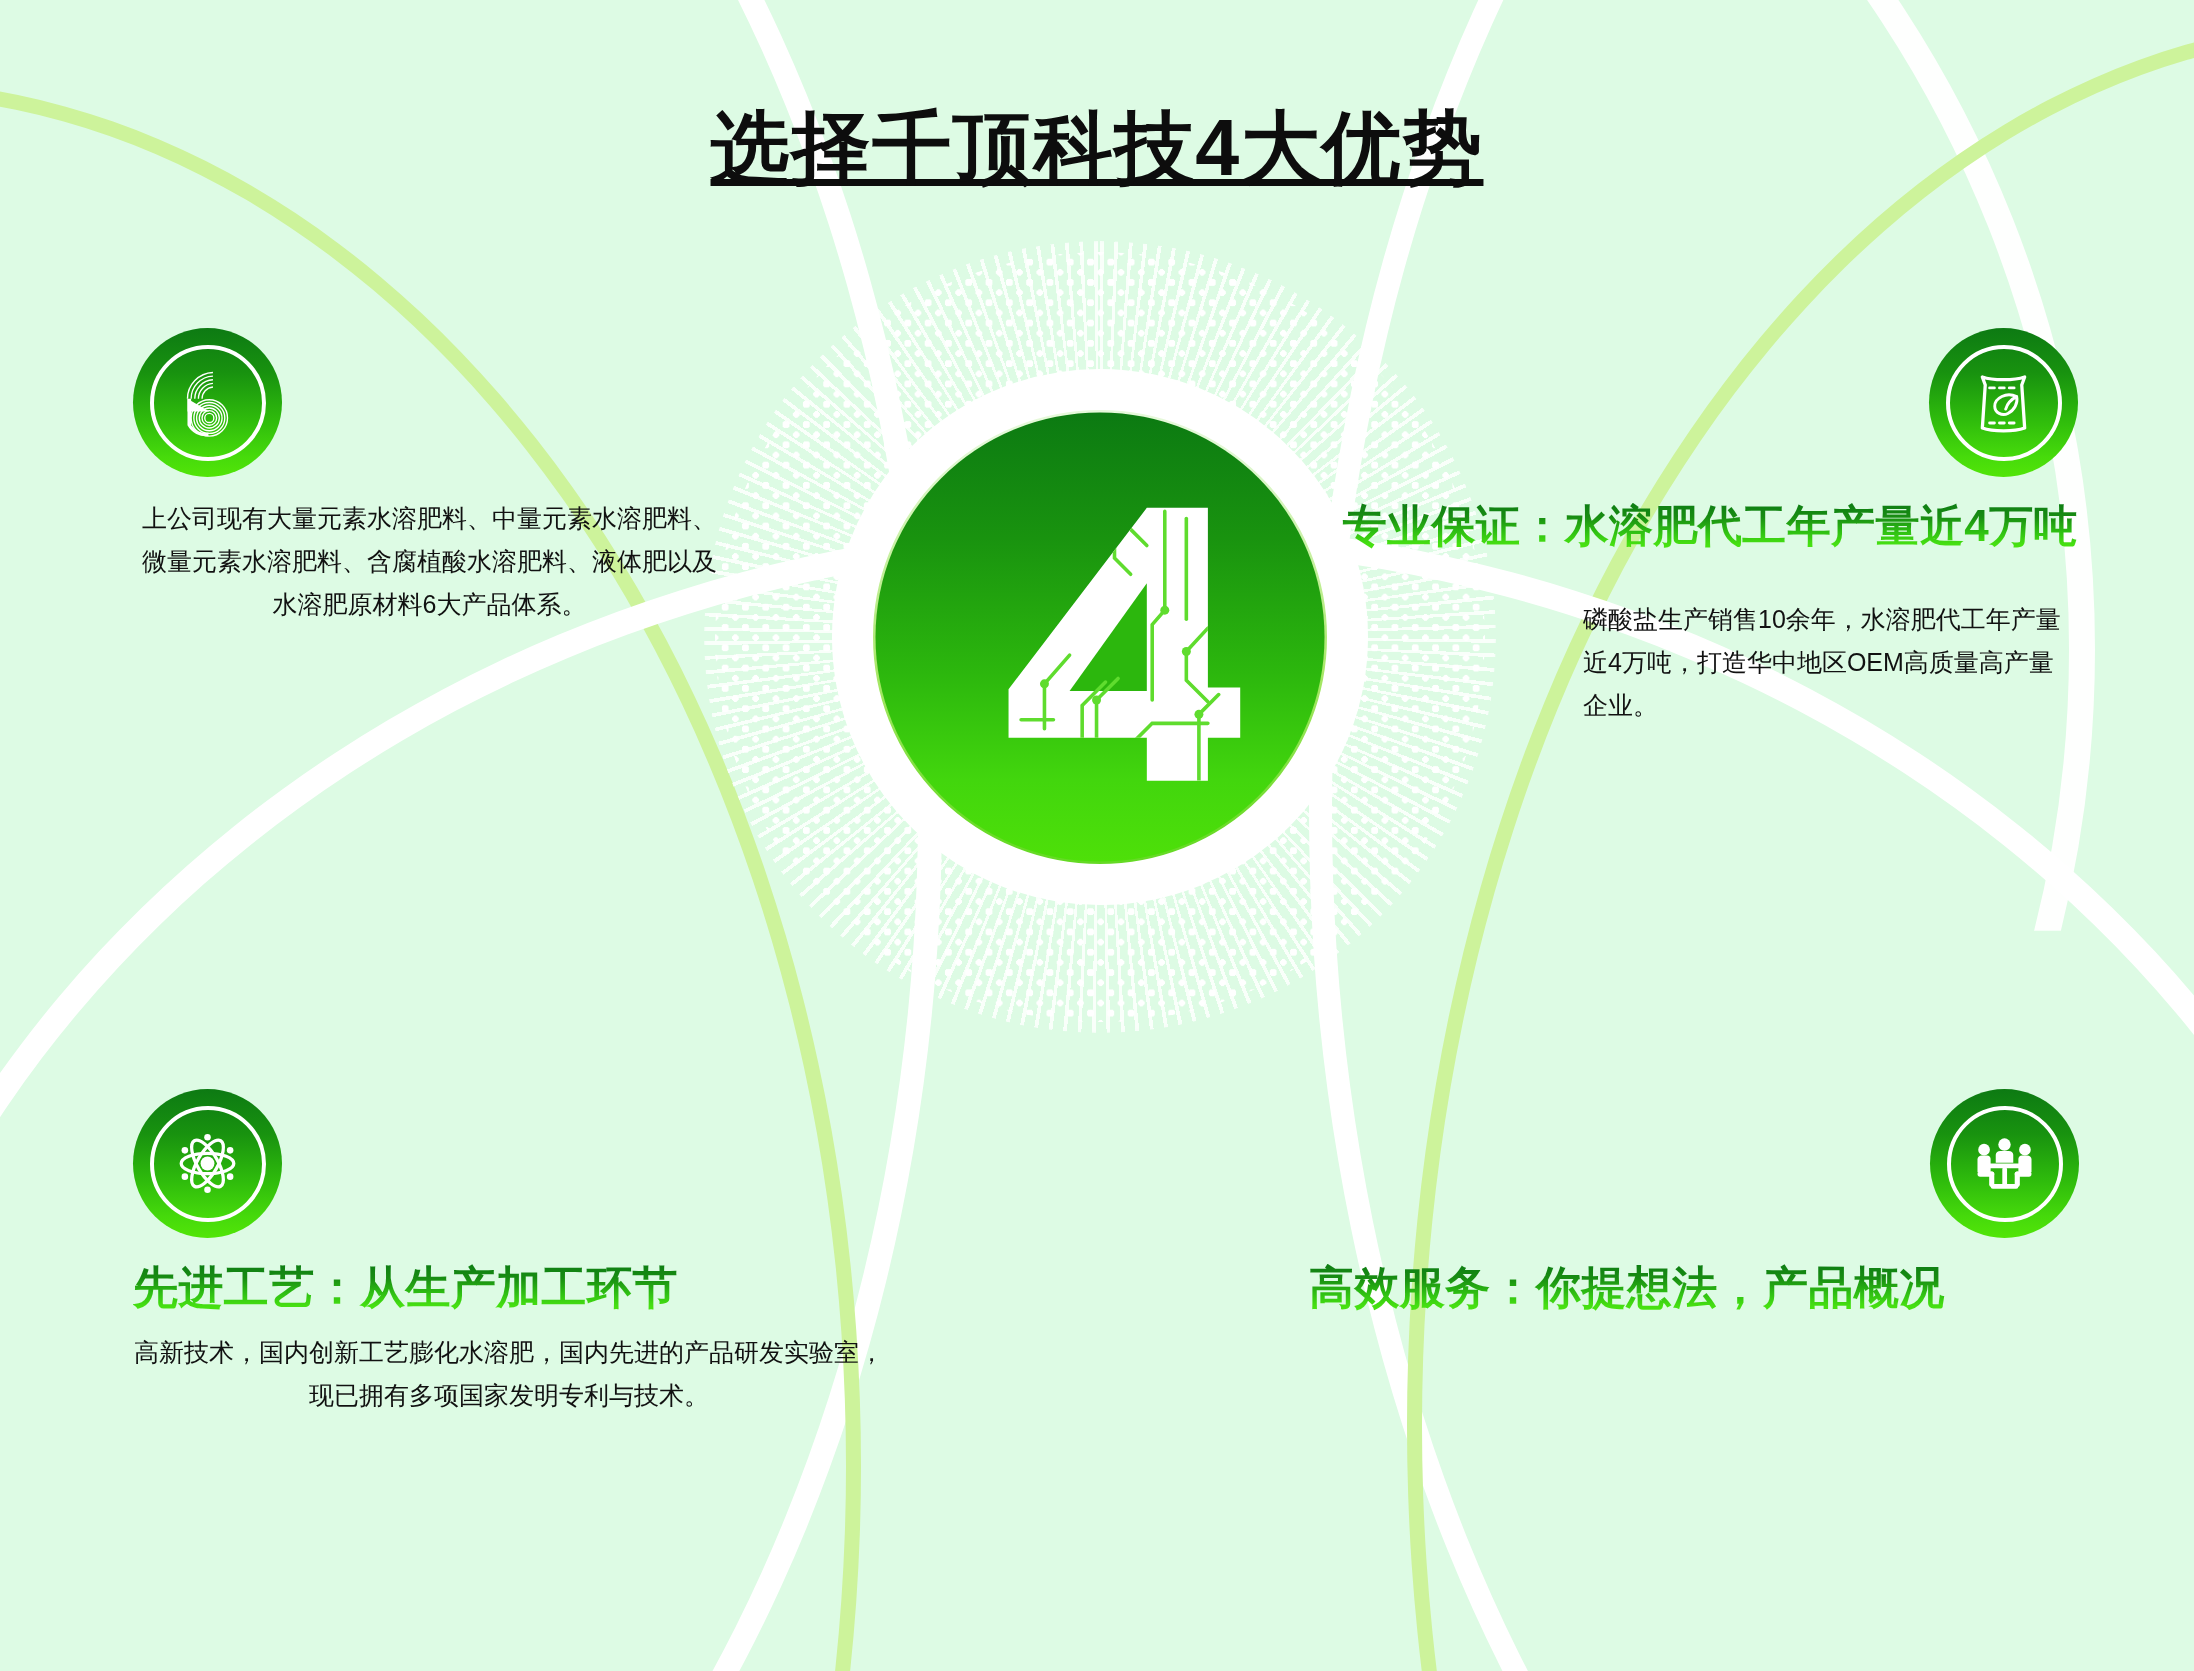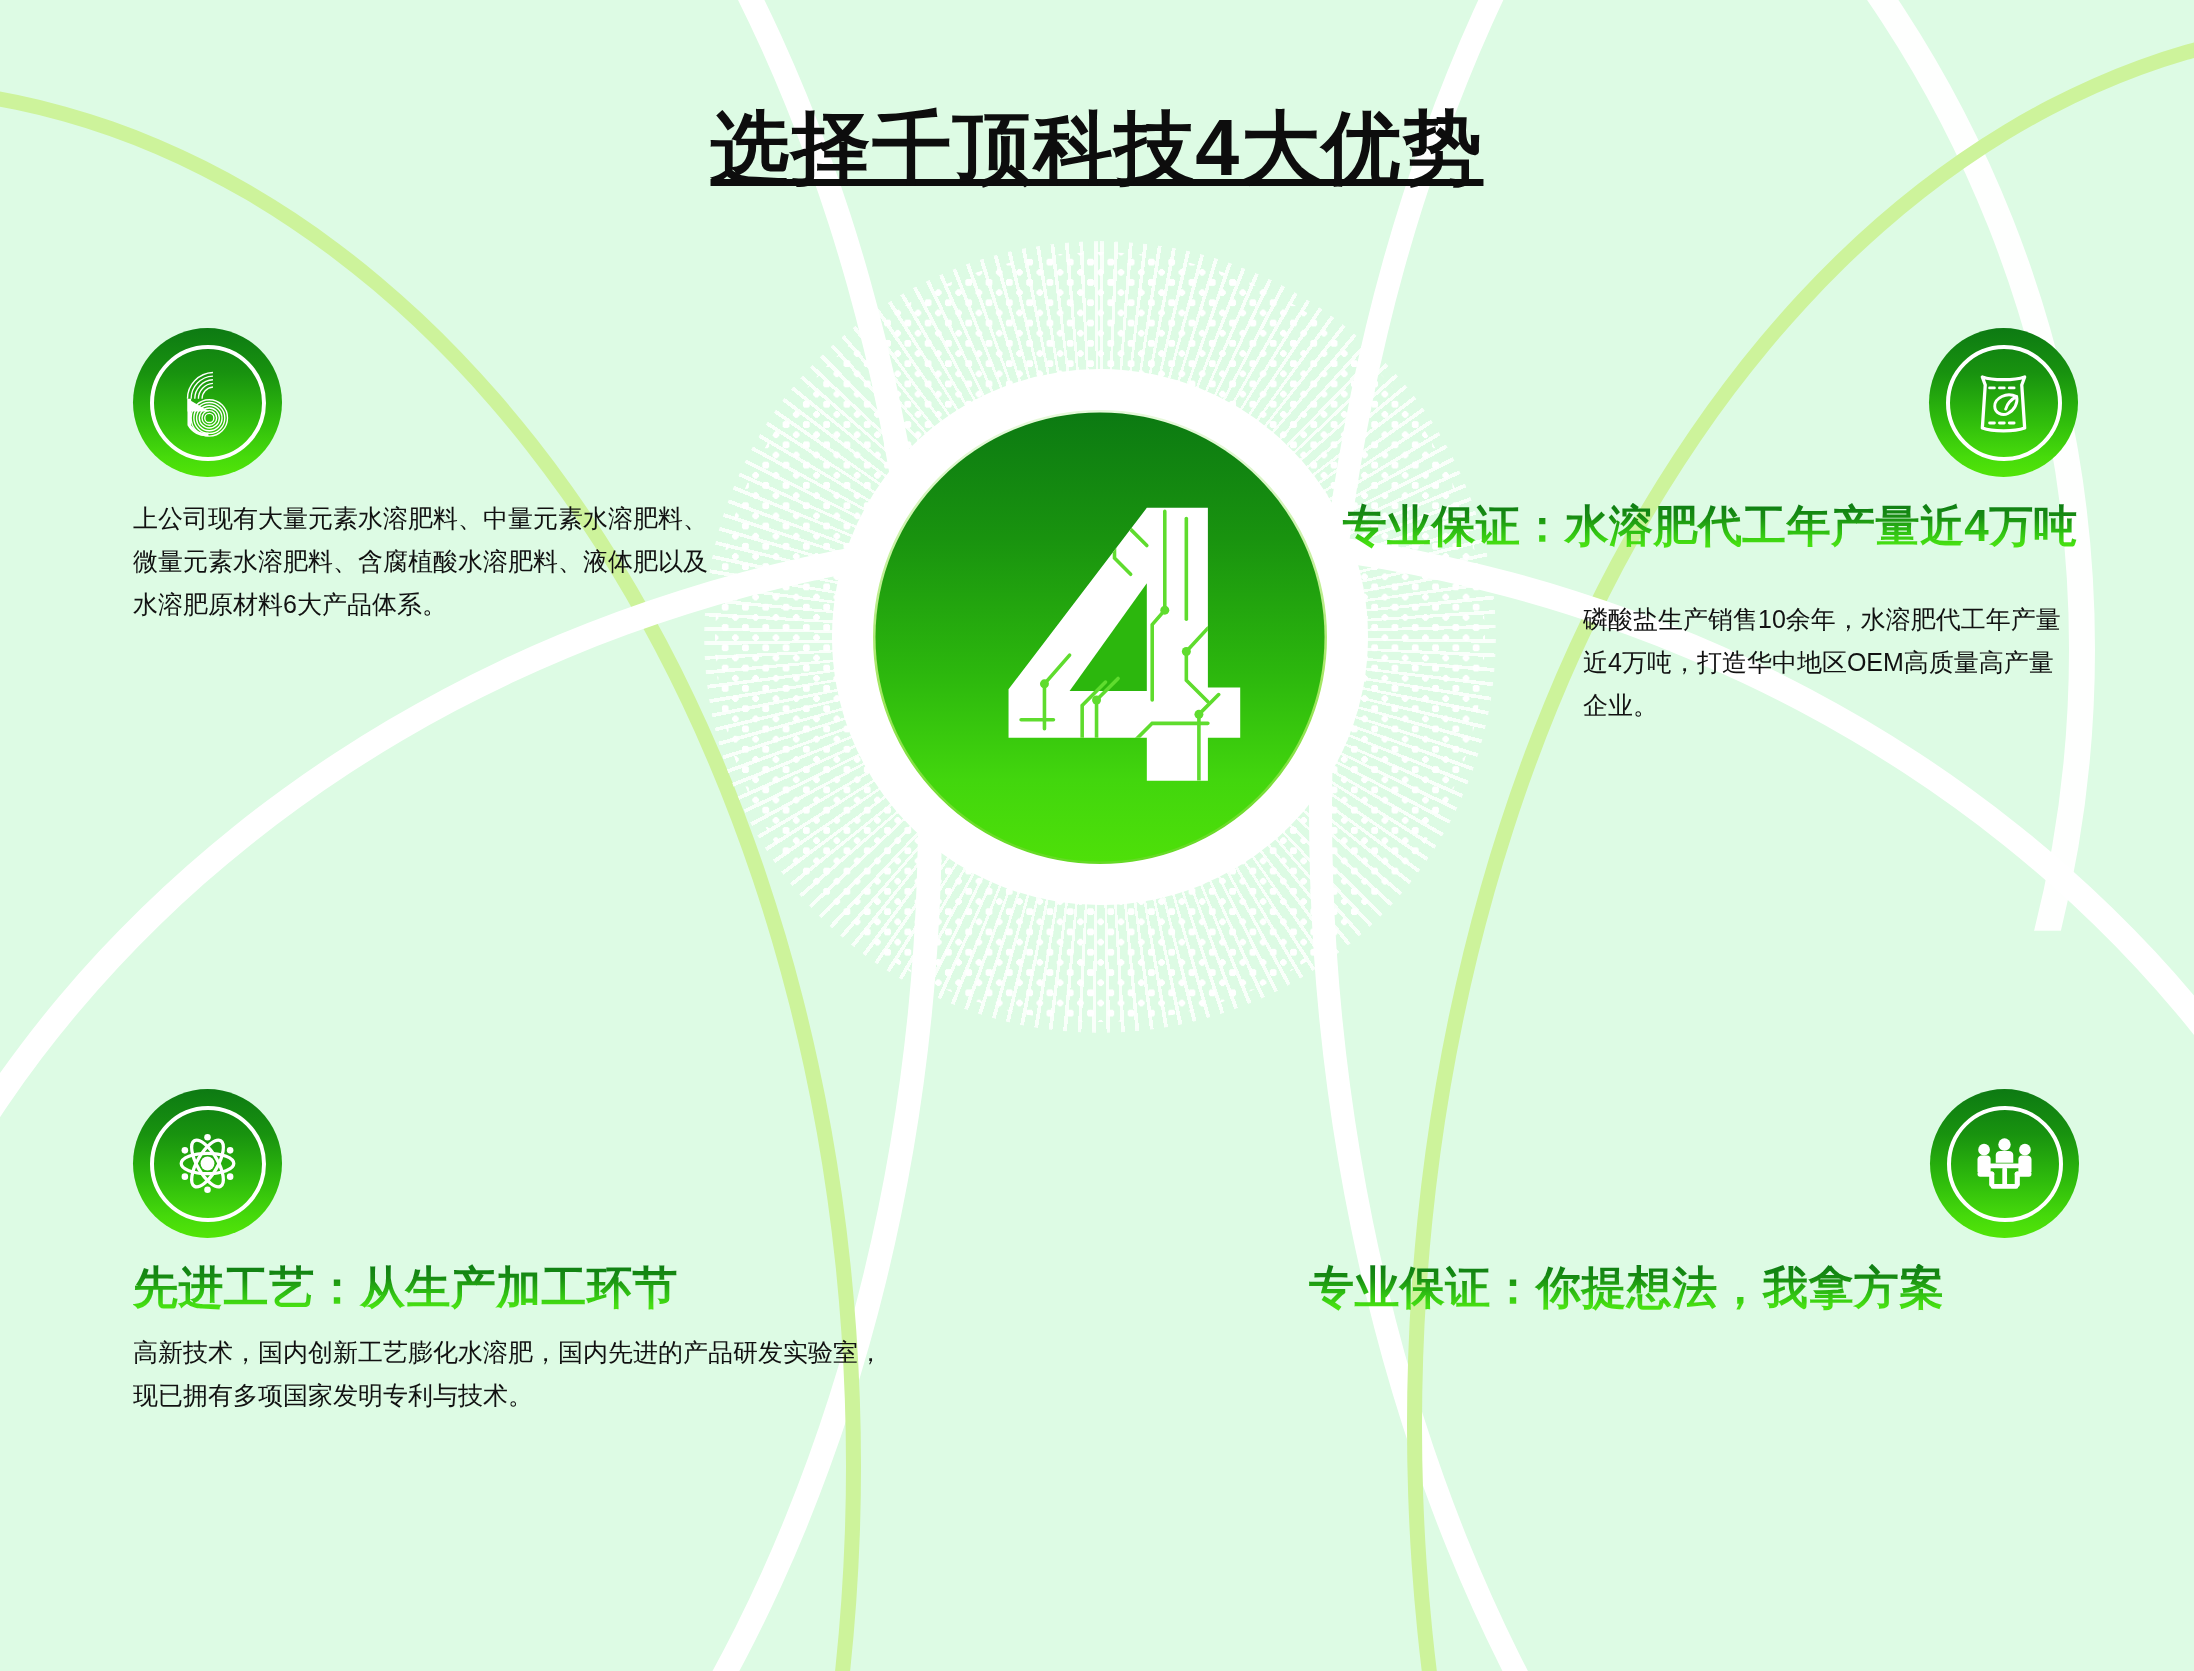--- a/index.html
+++ b/index.html
@@ -118,21 +118,21 @@
     -webkit-background-clip:text;background-clip:text;color:transparent;
     white-space:nowrap;
   }
   .f-tl .f-title{font-size:44px;}
   .f-tr .f-title{font-size:44px;}
   .f-bl .f-title{font-size:45px;}
   .f-br .f-title{font-size:45px;}
 
   .f-body{
     margin-top:19.5px;
-    font-size:25px;line-height:1.72;color:#111111;font-weight:500;
+    font-size:25px;line-height:1.72;color:#111111;font-weight:500;text-align:center;
   }
   .f-tr .f-body{text-align:left;margin-left:auto;width:495px;margin-top:48px;}
 
   
   .page-title{
     position:absolute;left:0;top:96px;width:100%;text-align:center;
     font-size:79px;font-weight:bold;color:#0d0d0d;letter-spacing:1.8px;
     white-space:nowrap;
     text-decoration:underline;
   }
@@ -275,17 +275,17 @@
           <rect x="26" y="122" width="46" height="14" rx="7"></rect>
           <rect x="58" y="122" width="14" height="42" rx="7"></rect>
 
           <circle cx="156" cy="62" r="16"></circle>
           <path d="M138 88 C138 82 142 78 148 78 L162 78 C168 78 174 82 174 88 L174 124 L138 124 Z"></path>
           <rect x="128" y="122" width="46" height="14" rx="7"></rect>
           <rect x="128" y="122" width="14" height="42" rx="7"></rect>
         </g>
       </svg>
     </div>
-    <div class="f-title">专业保证：你提想法，我拿方案</div>
+    <div class="f-title">高效服务：你提想法，产品概况</div>
   </div>
 
 </div>
 
 
 </body></html>

